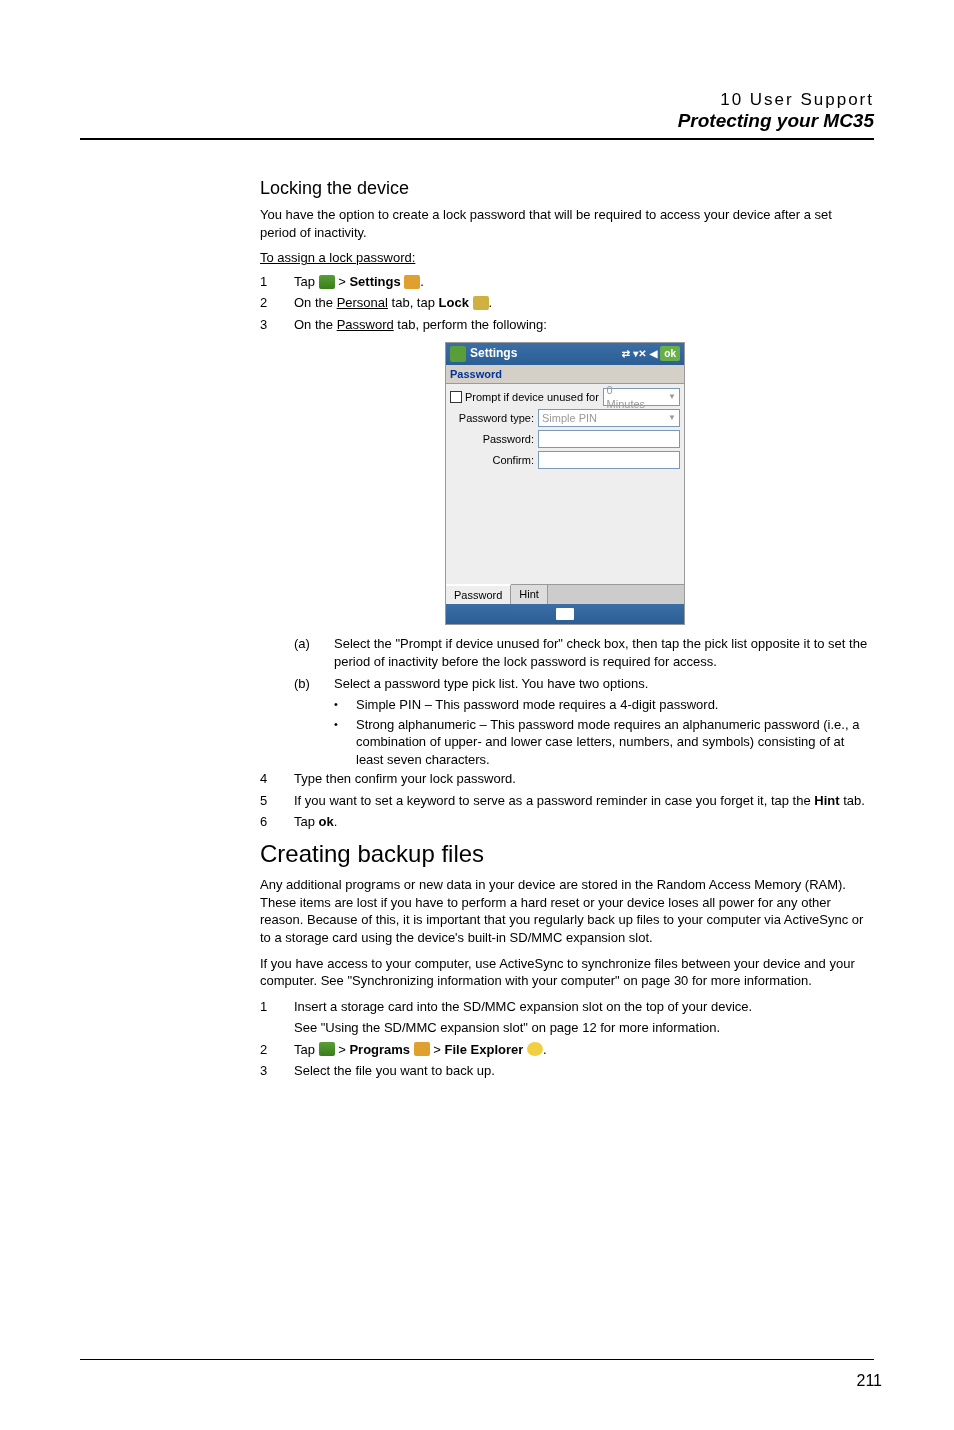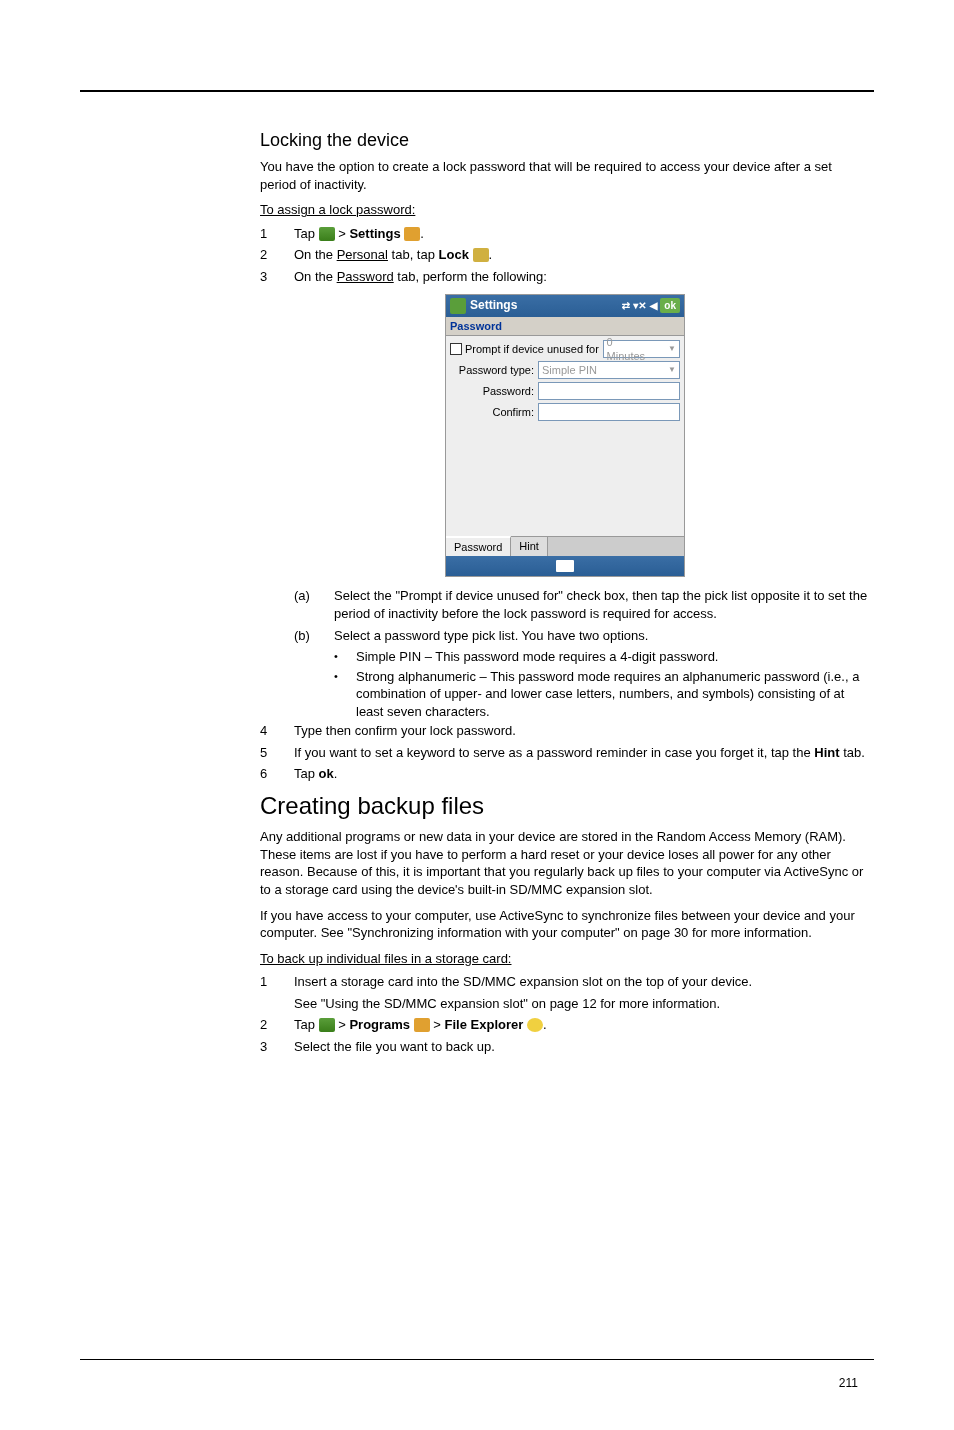--- a/index.html
+++ b/index.html
@@ -238,37 +238,41 @@
   }
   .wm-foot .kb {
     width: 18px; height: 12px;
     background: #fff;
     border-radius: 1px;
   }
   b { font-weight: bold; }
   u { }
   .page-num {
     position: absolute;
-    right: 96px;
+    right: 72px;
     bottom: 40px;
-    font-size: 12px;
+    font-size: 16px;
   }
   .hr-bottom {
     position: absolute;
     left: 80px;
     right: 80px;
     bottom: 70px;
     border: none;
     border-top: 1px solid #000;
   }
 </style>
 </head>
 <body>
 
 <div class="page">
+  <div class="header-block">
+    <div class="header-line1">10 User Support</div>
+    <div class="header-line2">Protecting your MC35</div>
+  </div>
   <hr class="hr-thick">
 
   <div class="content">
     <div class="h3">Locking the device</div>
     <div class="para">You have the option to create a lock password that will be required to access your device after a set period of inactivity.</div>
     <div class="proc-head">To assign a lock password:</div>
 
     <div class="step">
       <div class="step-num">1</div>
       <div class="step-body">
@@ -369,21 +373,20 @@
     <div class="step">
       <div class="step-num">6</div>
       <div class="step-body">
         <span>Tap </span><b>ok</b><span>.</span>
       </div>
     </div>
 
     <div class="h2">Creating backup files</div>
     <div class="para">Any additional programs or new data in your device are stored in the Random Access Memory (RAM). These items are lost if you have to perform a hard reset or your device loses all power for any other reason. Because of this, it is important that you regularly back up files to your computer via ActiveSync or to a storage card using the device's built-in SD/MMC expansion slot.</div>
     <div class="para">If you have access to your computer, use ActiveSync to synchronize files between your device and your computer. See "Synchronizing information with your computer" on page 30 for more information.</div>
-    <div class="proc-head">To back up individual files in a storage card:</div>
 
     <div class="step">
       <div class="step-num">1</div>
       <div class="step-body">
         <div>Insert a storage card into the SD/MMC expansion slot on the top of your device.</div>
         <div style="margin-top:4px;">See "Using the SD/MMC expansion slot" on page 12 for more information.</div>
       </div>
     </div>
     <div class="step">
       <div class="step-num">2</div>

